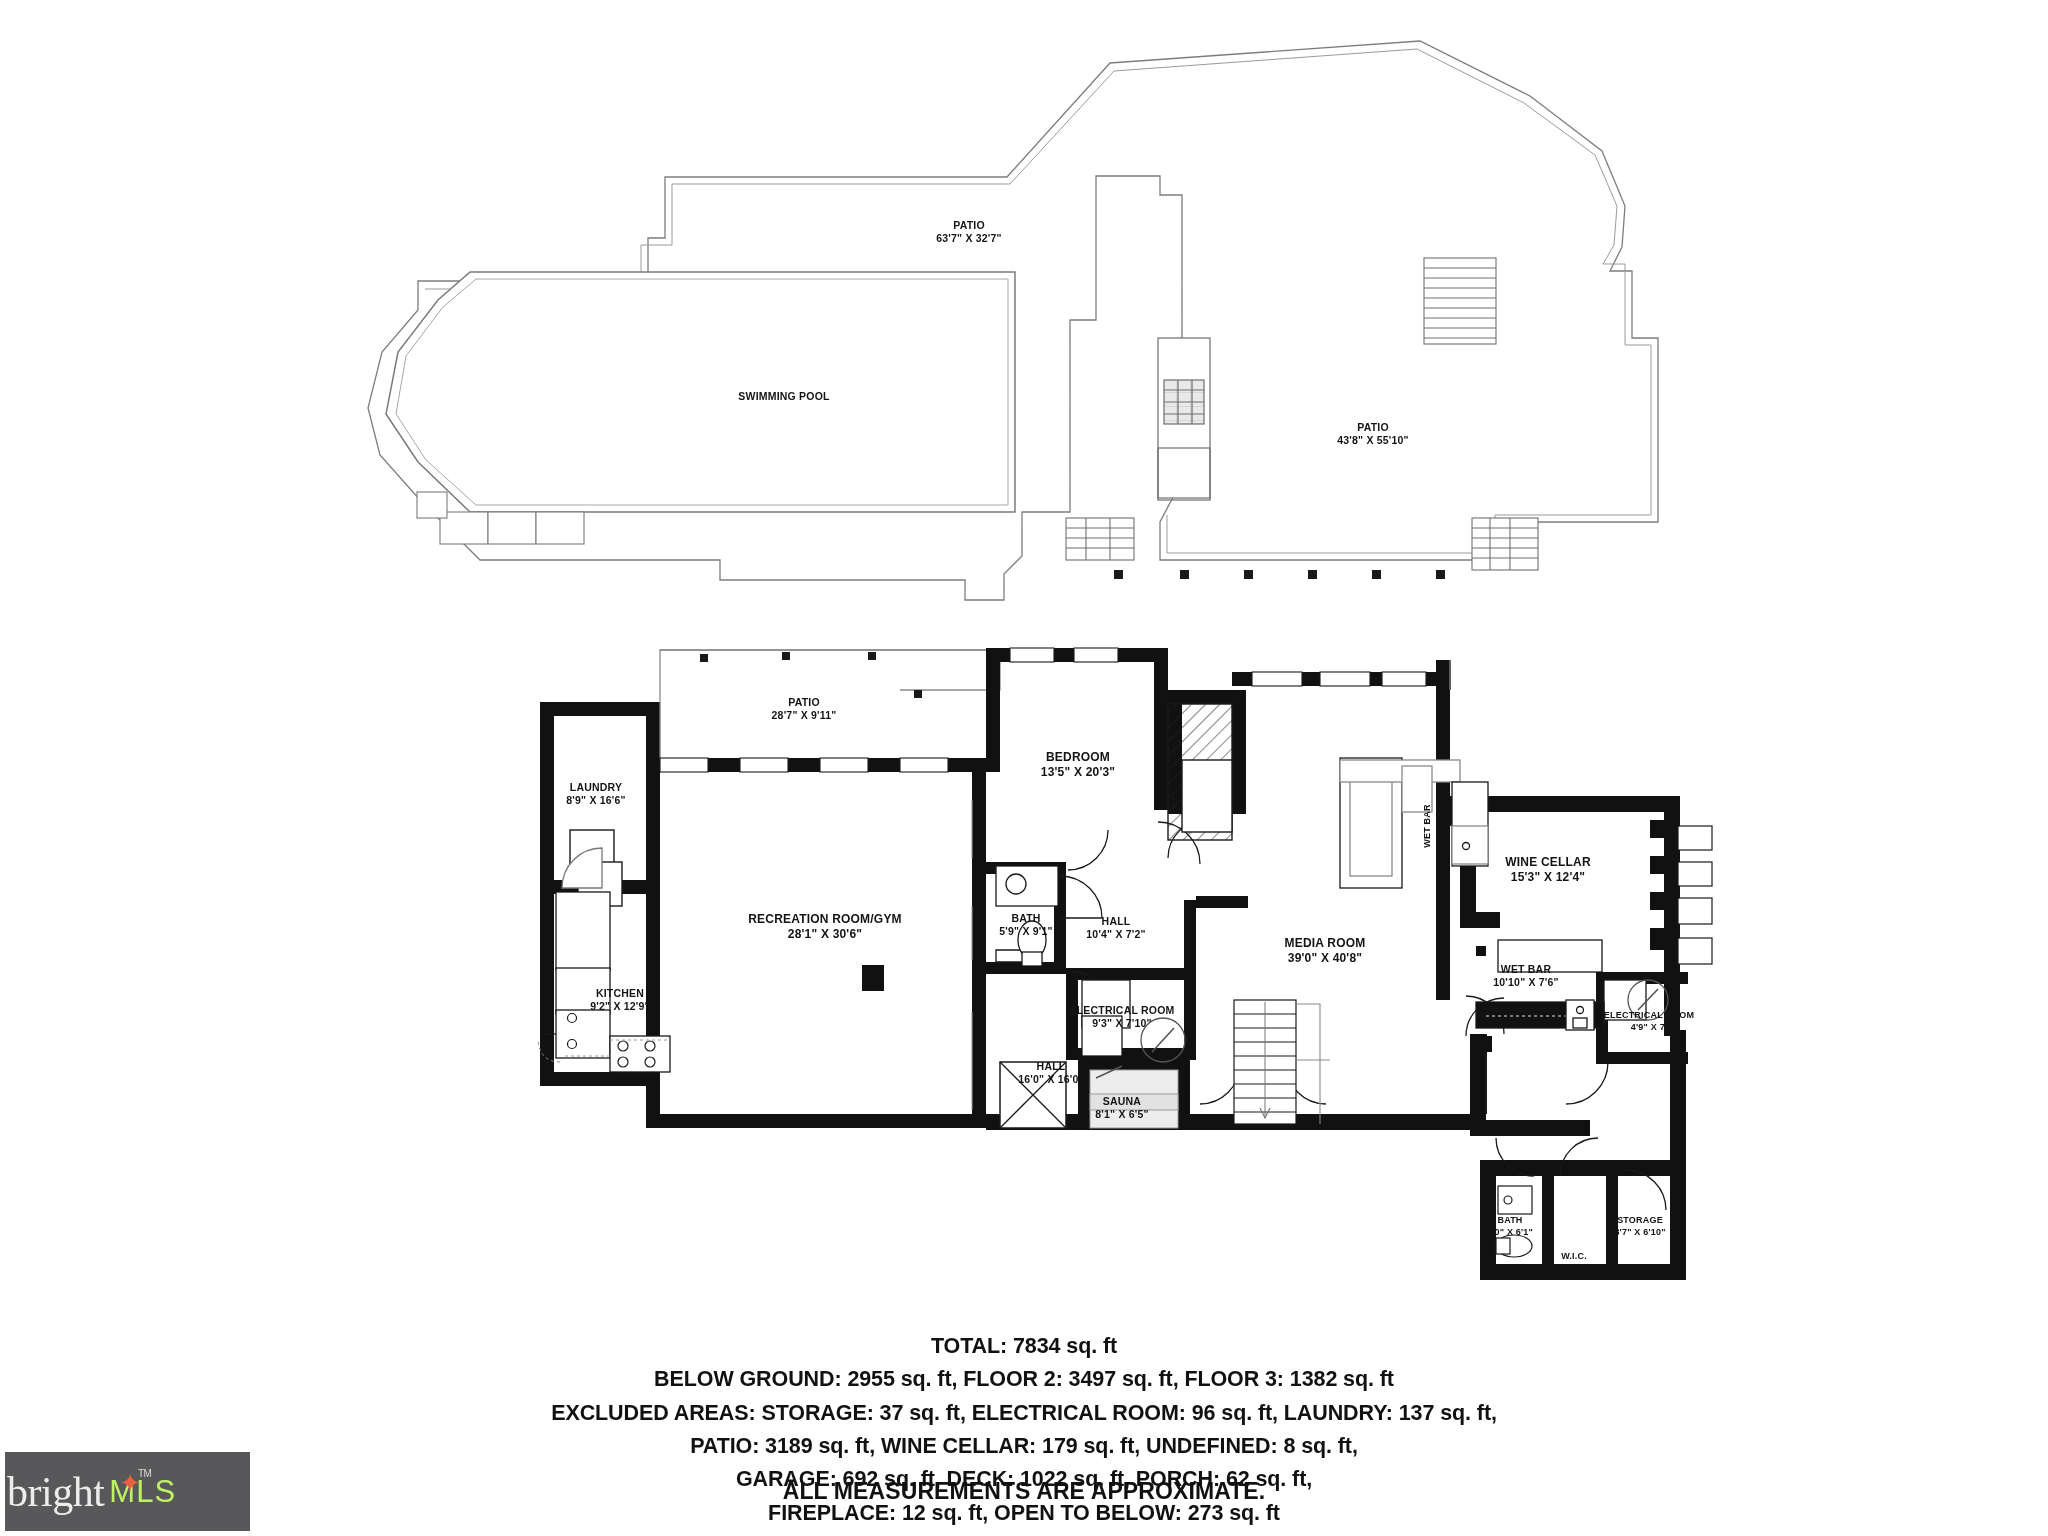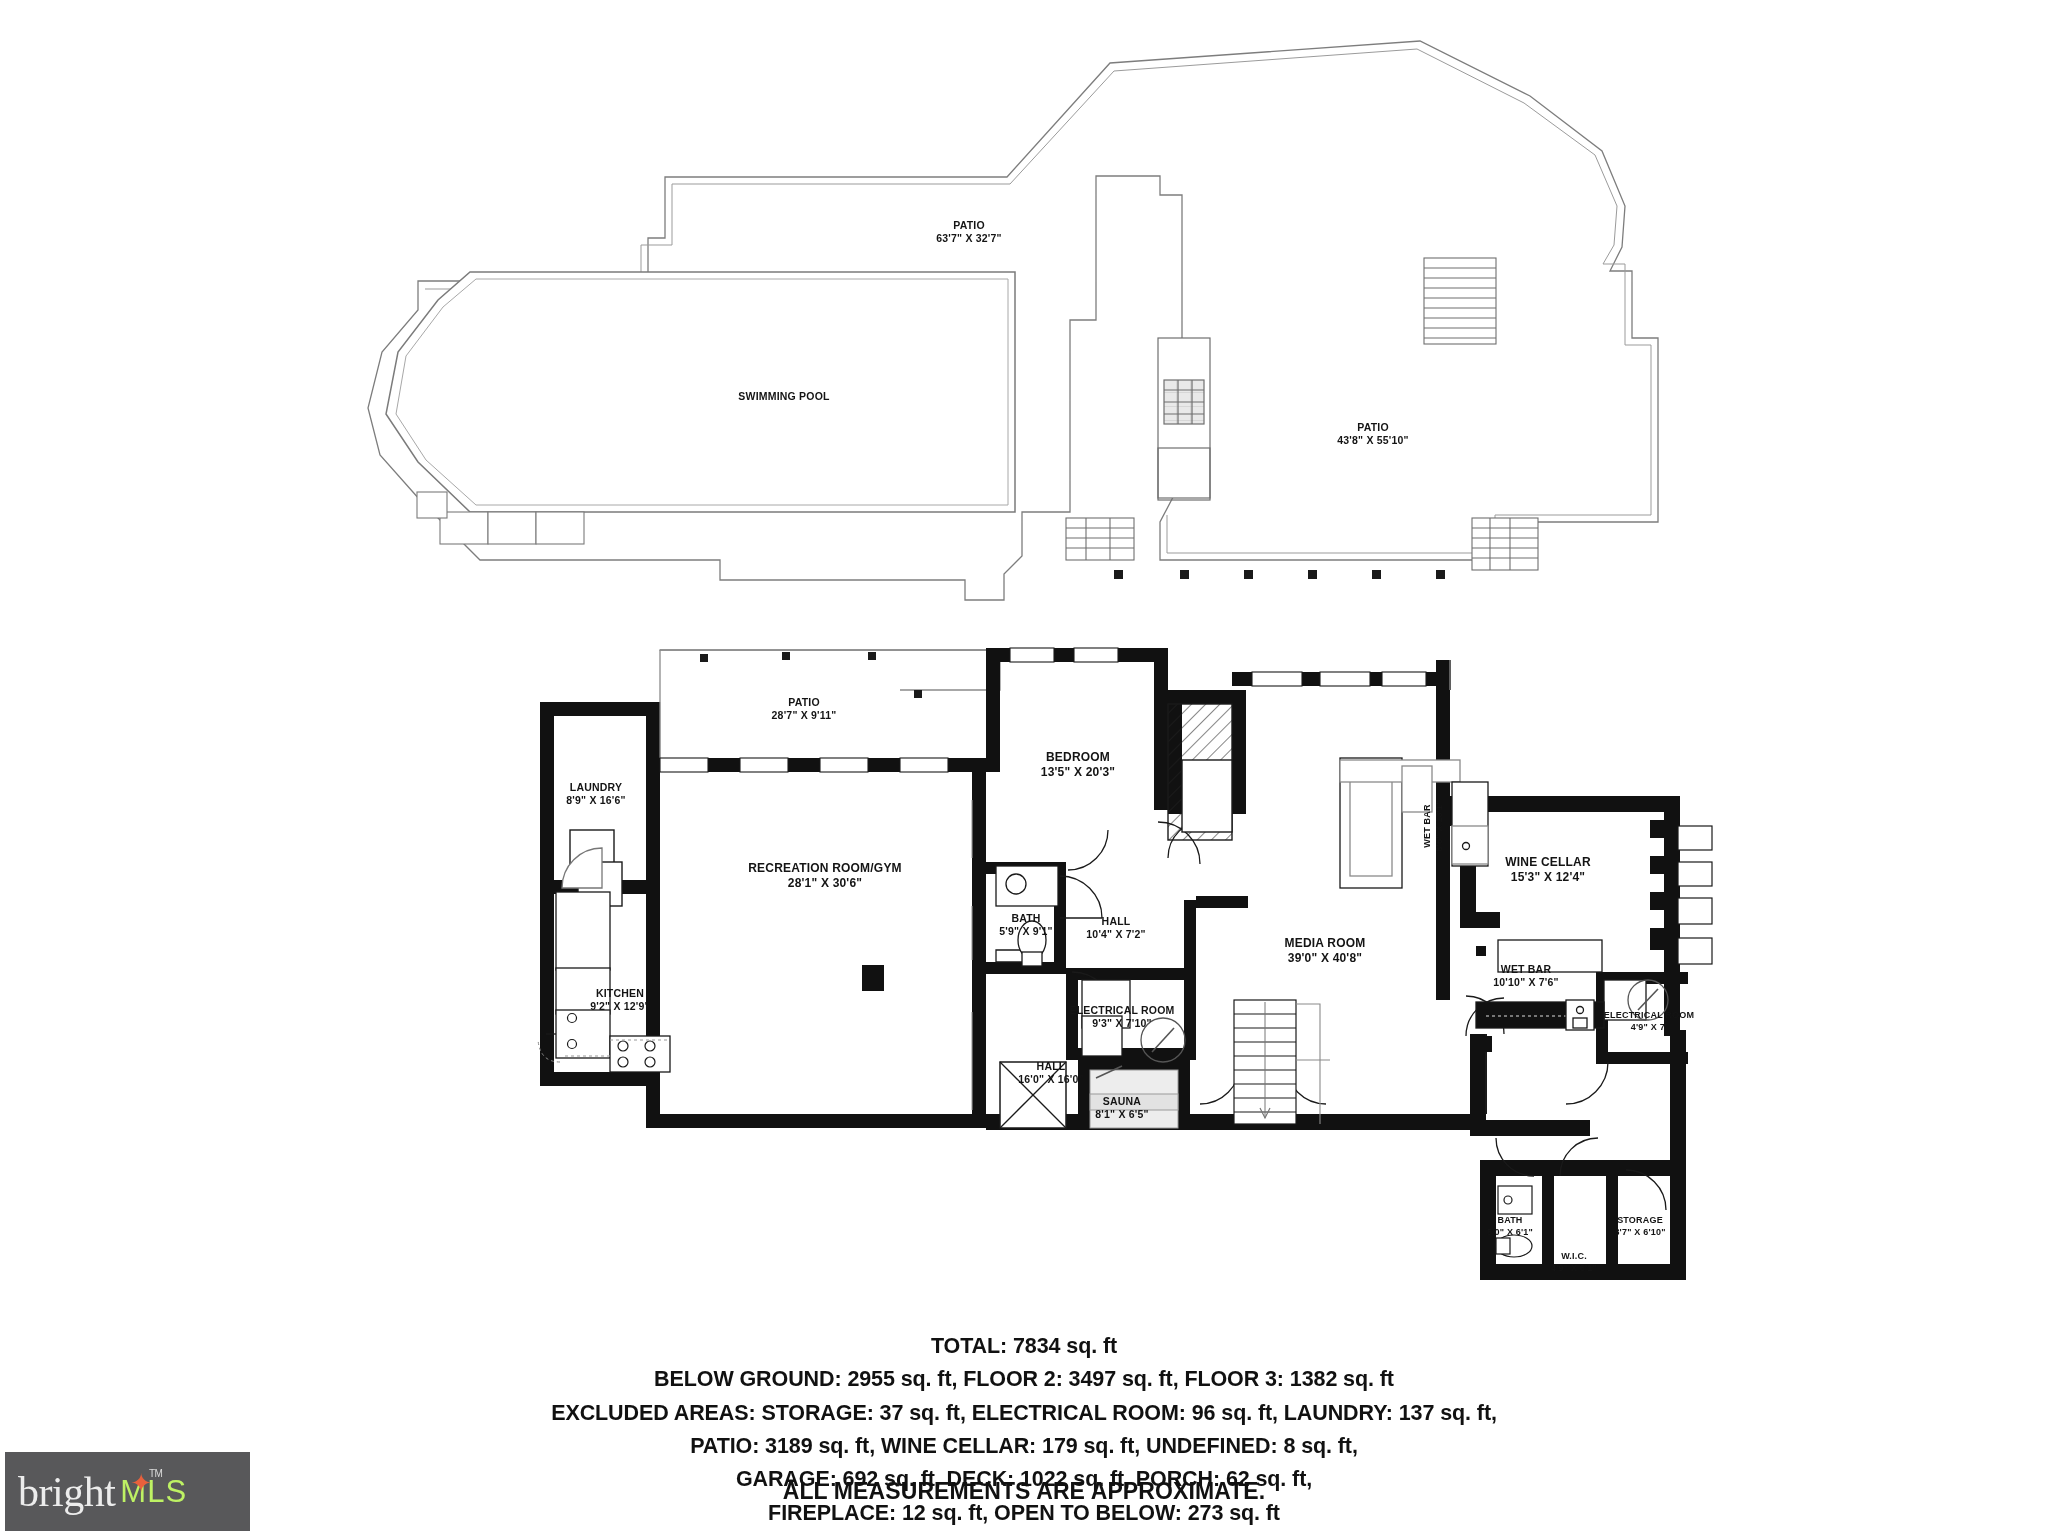--- a/index.html
+++ b/index.html
@@ -85,21 +85,21 @@
   
   #brand-logo {
     position: absolute;
     left: 5px;
     top: 1452px;
     width: 245px;
     height: 79px;
     background: #58585a;
     display: flex;
     align-items: center;
-    padding-left: 13px;
+    padding-left: 2px;
     box-sizing: border-box;
   }
   .brand-wordmark {
     position: relative;
     font-family: "Liberation Serif", serif;
     font-size: 42px;
     color: #ececec;
     line-height: 1;
     letter-spacing: -0.5px;
   }
@@ -477,21 +477,21 @@
       <span class="rl-dim">15'3" X 12'4"</span>
     </div>
     <div class="room-label sz-s" style="left: 1026px; top: 925px;">
       <span class="rl-name">BATH</span>
       <span class="rl-dim">5'9" X 9'1"</span>
     </div>
     <div class="room-label sz-s" style="left: 1116px; top: 928px;">
       <span class="rl-name">HALL</span>
       <span class="rl-dim">10'4" X 7'2"</span>
     </div>
-    <div class="room-label sz-m" style="left: 825px; top: 876px;">
+    <div class="room-label sz-m" style="left: 825px; top: 927px;">
       <span class="rl-name">RECREATION ROOM/GYM</span>
       <span class="rl-dim">28'1" X 30'6"</span>
     </div>
     <div class="room-label sz-m" style="left: 1325px; top: 951px;">
       <span class="rl-name">MEDIA ROOM</span>
       <span class="rl-dim">39'0" X 40'8"</span>
     </div>
     <div class="room-label sz-s" style="left: 1526px; top: 976px;">
       <span class="rl-name">WET BAR</span>
       <span class="rl-dim">10'10" X 7'6"</span>

